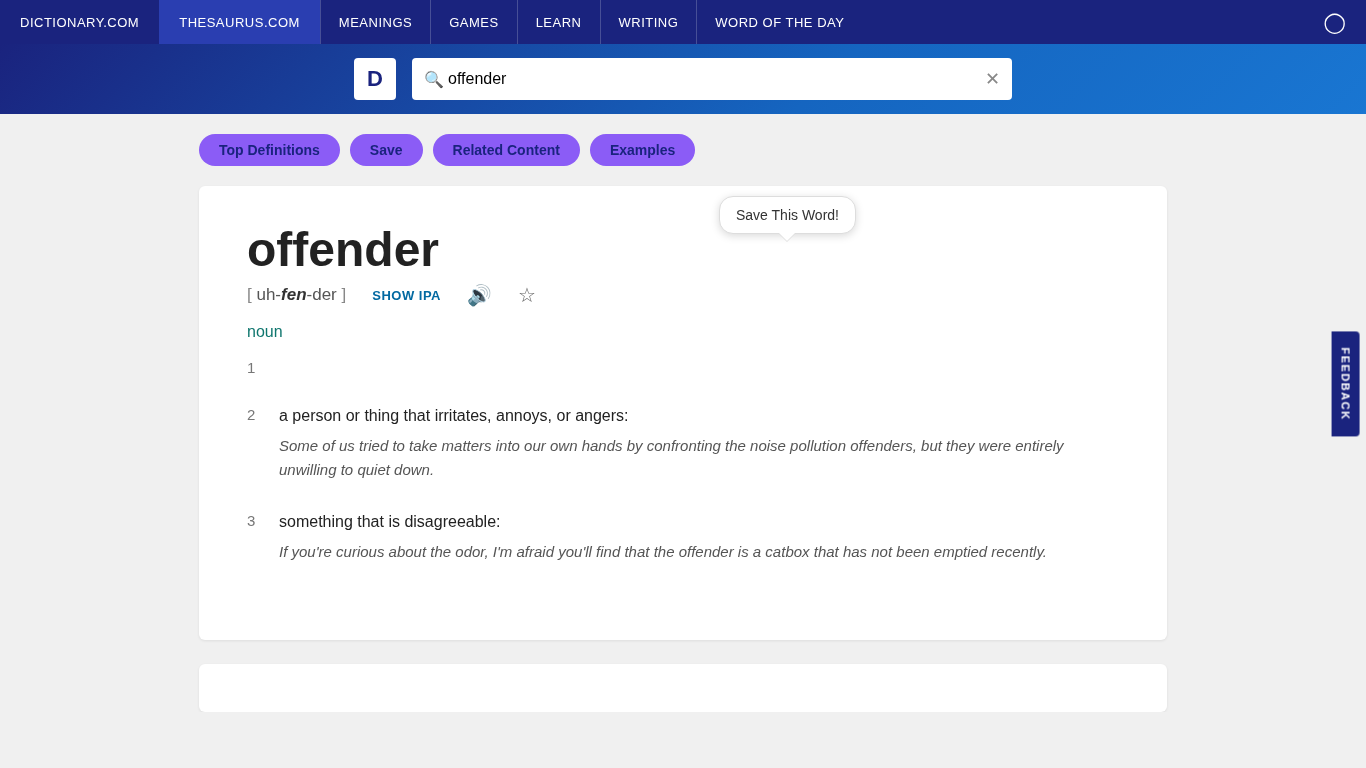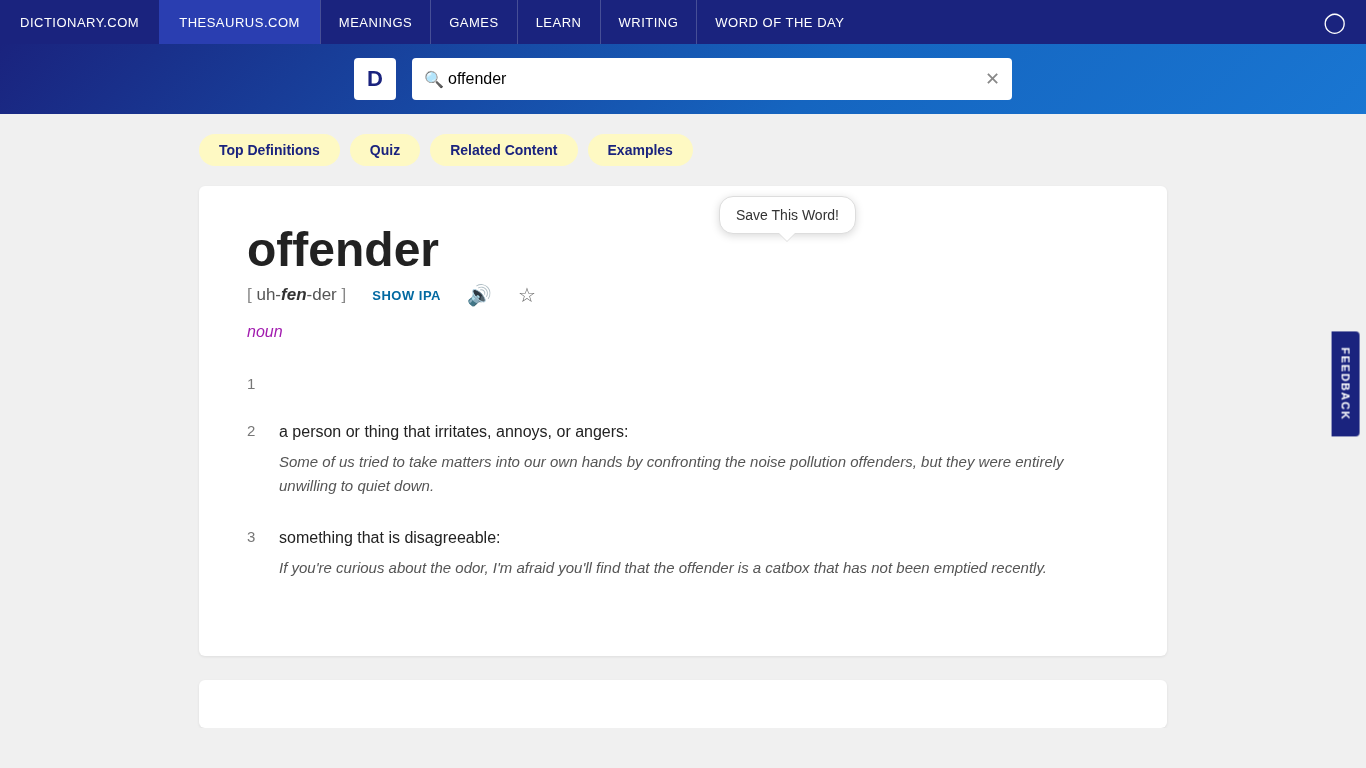--- a/index.html
+++ b/index.html
@@ -125,21 +125,21 @@
       margin-bottom: 20px;
       flex-wrap: wrap;
     }
     .tab-pill {
       padding: 8px 20px;
       border-radius: 30px;
       font-size: 14px;
       font-weight: 600;
       cursor: pointer;
       border: none;
-      background: #fef9c3;
+      background: #8b5cf6;
       color: #1a237e;
     }
 
     
     .definition-card {
       background: white;
       border-radius: 6px;
       padding: 36px 48px 48px;
       position: relative;
       box-shadow: 0 1px 3px rgba(0,0,0,0.08);
@@ -240,24 +240,23 @@
       text-decoration: none;
       font-weight: 500;
     }
     .thesaurus-link {
       color: #333;
       text-decoration: none;
     }
 
     
     .pos-label {
-      font-style: italic;
       font-size: 16px;
-      color: #a21caf;
-      margin-bottom: 32px;
+      color: #0f766e;
+      margin-bottom: 16px;
     }
 
     
     .def-list {
       list-style: none;
       padding: 0;
     }
     .def-item {
       display: flex;
       gap: 16px;
@@ -332,21 +331,21 @@
     <span class="search-icon-inside">🔍</span>
     <input class="search-input" type="text" value="offender" style="">
     <button class="search-clear">✕</button>
   </div>
 </div>
 
 <div class="content-area">
 
   <div class="tabs-row">
     <button class="tab-pill">Top Definitions</button>
-    <button class="tab-pill">Quiz</button>
+    <button class="tab-pill">Save</button>
     <button class="tab-pill">Related Content</button>
     <button class="tab-pill">Examples</button>
   </div>
 
   <div class="definition-card">
 
     <div class="save-tooltip">
       <span>Save This Word!</span>
     </div>
 

